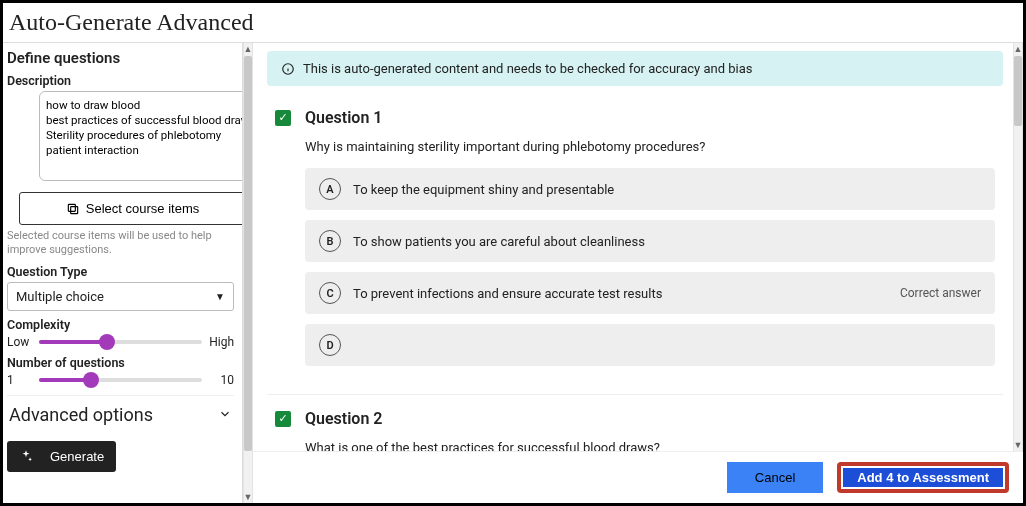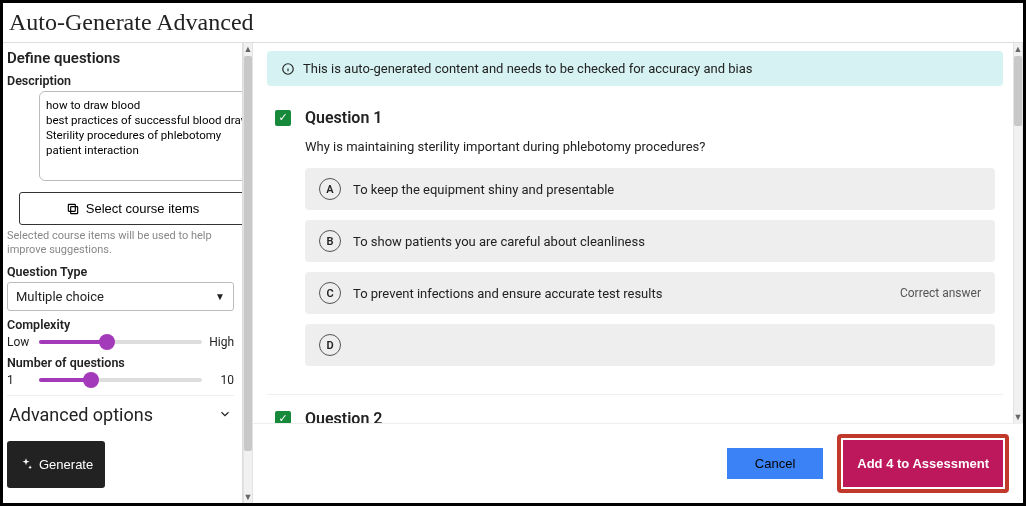--- a/index.html
+++ b/index.html
@@ -16,40 +16,40 @@
   .hint { font-size: 11px; color: #888; margin-top: 4px; line-height:1.3;}
   .select { width: 100%; border: 1px solid #bbb; border-radius: 3px; padding: 6px 8px; margin-top:2px; display:flex; justify-content:space-between; align-items:center; font-size:13px; cursor:pointer;}
   .slider-row { display:flex; align-items:center; gap:6px; margin-top:2px;}
   .slider-row .end { font-size:12px; width:26px;}
   .slider-row .end.r{ text-align:right;}
   .track { flex:1; height:4px; background:#ddd; border-radius:2px; position:relative; }
   .fill { position:absolute; left:0; top:0; bottom:0; background:#a23ab9; border-radius:2px; }
   .thumb { position:absolute; top:50%; width:16px; height:16px; background:#a23ab9; border-radius:50%; transform:translate(-50%,-50%); }
   .adv { display:flex; justify-content:space-between; align-items:center; padding:8px 2px; font-size:18px; border-top:1px solid #eee; margin-top:8px; cursor:pointer;}
   .gen-row { margin-top:8px;}
-  .gen-btn { background:#222; color:#fff; border:none; border-radius:3px; padding:16px 12px; display:flex; align-items:center; gap:6px; cursor:pointer; font-size:13px;}
+  .gen-btn { background:#222; color:#fff; border:none; border-radius:3px; padding:8px 12px; display:flex; align-items:center; gap:17px; cursor:pointer; font-size:13px;}
   .svbar { width:10px; background:#f1f1f1; display:flex; flex-direction:column; justify-content:space-between; align-items:center; border-left:1px solid #e3e3e3; border-right:1px solid #e3e3e3;}
   .svbar .arrow { font-size:9px; color:#666; padding:1px 0; cursor:pointer;}
   .svbar-thumb { background:#c8c8c8; border-radius:2px; width:8px;}
   .right { flex:1; display:flex; flex-direction:column; min-width:0; }
   .right-scroll { flex:1; overflow:hidden; display:flex; }
   .content { flex:1; padding: 8px 10px 0 14px; }
   .banner { background:#d6f2f2; border-radius:4px; padding:10px 14px; display:flex; align-items:center; gap:8px; font-size:13px; margin-bottom:22px;}
   .qblock { padding: 0 8px 18px 8px; border-bottom:1px solid #eee; margin-bottom:14px;}
   .qhead { display:flex; align-items:center; gap:14px; margin-bottom:12px;}
   .chk { width:16px; height:16px; background:#168a3a; display:inline-flex; align-items:center; justify-content:center; color:#fff; border-radius:2px; font-size:11px;}
   .qtitle { font-weight:600; font-size:16px;}
   .qtext { font-size:13px; margin:0 0 14px 30px;}
   .opt { background:#eee; border-radius:4px; padding:10px 14px; margin:0 0 10px 30px; display:flex; align-items:center; gap:12px; font-size:13px; position:relative;}
   .opt .letter { width:22px; height:22px; border:1.5px solid #555; border-radius:50%; display:inline-flex; align-items:center; justify-content:center; font-size:11px; font-weight:600;}
   .opt .correct { margin-left:auto; font-size:12px; color:#555;}
   .footer { display:flex; justify-content:flex-end; gap:14px; padding:10px 14px; border-top:1px solid #eee; align-items:center;}
   .cancel-btn { background:#3b82f6; border:none; padding:8px 28px; font-size:13px; cursor:pointer;}
   .add-btn-wrap { border:4px solid #c0392b; border-radius:4px; padding:2px;}
-  .add-btn { background:#be185d; color:#fff; border:none; padding:16px 14px; font-size:13px; font-weight:600; cursor:pointer;}
+  .add-btn { background:#1d4ed8; color:#fff; border:none; padding:2px 14px; font-size:13px; font-weight:600; cursor:pointer;}
   svg.icon { width:14px; height:14px; flex:0 0 auto; }
 </style>
 </head>
 <body>
 
 <div class="frame">
   <div class="title">Auto-Generate Advanced</div>
   <div class="body">
     <div class="left">
       <div class="left-scroll">

